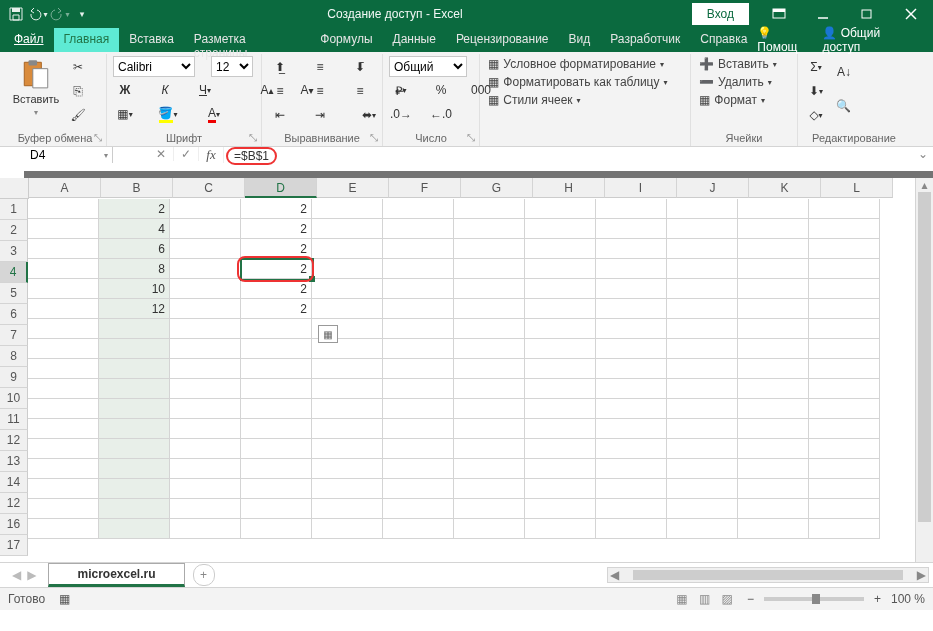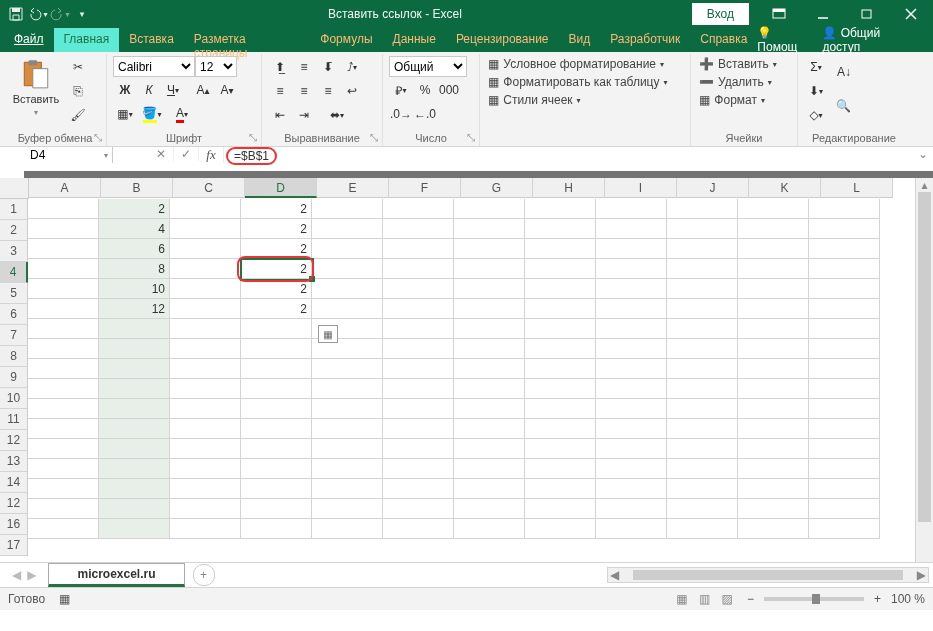--- a/index.html
+++ b/index.html
@@ -4,33 +4,33 @@
 <style>
   html,body{margin:0;padding:0;font-family:'Segoe UI',Tahoma,sans-serif;font-size:12px;color:#333;background:#fff;width:933px;height:631px;overflow:hidden;}
   .titlebar{height:28px;background:#0b6a3f;display:flex;align-items:center;color:#fff;}
   .qat{display:flex;gap:2px;padding:0 6px;align-items:center;}
   .qat .ic{width:20px;height:20px;display:flex;align-items:center;justify-content:center;opacity:.9;}
   .title{flex:1;text-align:center;font-size:12px;opacity:.95;}
   .wincontrols{display:flex;align-items:center;}
   .wincontrols .btn{width:44px;height:28px;display:flex;align-items:center;justify-content:center;}
   .signin{border:1px solid rgba(255,255,255,.7);padding:2px 14px;margin-right:8px;height:16px;display:flex;align-items:center;font-size:12px;background:#fff;color:#0b6a3f;}
   .ribbon-tabs{height:24px;background:#0b6a3f;display:flex;padding:0 4px;}
-  .rtab{padding:4px 10px 0 10px;color:#fdba74;font-size:12px;cursor:pointer;}
+  .rtab{padding:4px 10px 0 10px;color:#e5e5e5;font-size:12px;cursor:pointer;}
   .rtab.active{background:#5eead4;color:#217346;}
   .rtab.file{color:#fff;text-decoration:underline;}
   .ribbon{height:92px;background:#f3f3f3;border-bottom:1px solid #d4d4d4;display:flex;padding:2px 0 0 4px;}
   .group{border-right:1px solid #e0e0e0;padding:2px 6px 0 6px;display:flex;flex-direction:column;justify-content:space-between;}
   .group .body{flex:1;display:flex;gap:4px;align-items:flex-start;}
   .group .label{text-align:center;font-size:11px;color:#666;padding:2px 0;position:relative;}
   .group .label .dlg{position:absolute;right:-2px;top:2px;font-size:10px;color:#888;}
   .bigbtn{display:flex;flex-direction:column;align-items:center;gap:3px;width:52px;padding-top:2px;}
   .bigbtn .icon{width:32px;height:32px;}
   .smcol{display:flex;flex-direction:column;gap:2px;}
   .smbtn{width:22px;height:20px;display:flex;align-items:center;justify-content:center;border:1px solid transparent;}
-  .hrow{display:flex;gap:0;align-items:center;}
+  .hrow{display:flex;gap:16px;align-items:center;}
   select.combo{height:21px;font-size:12px;border:1px solid #c8c8c8;background:#fff;}
   .formula-row{height:24px;border-bottom:7px solid #737373;display:flex;align-items:flex-start;background:#fff;margin-left:24px;}
   .namebox{width:80px;border-right:1px solid #ccc;display:flex;align-items:center;padding:0 4px;justify-content:space-between;}
   .namebox input{border:0;width:52px;font-size:12px;outline:none;}
   .fb-btn{width:24px;display:flex;align-items:center;justify-content:center;color:#888;border-right:1px solid #eee;}
   .fb-btn.fx{font-style:italic;font-family:'Times New Roman',serif;font-size:13px;color:#555;}
   .formula-input{flex:1;display:flex;align-items:center;padding:0 4px;}
   .formula-hl{border:2px solid #e33;border-radius:10px;padding:0 6px;margin-left:-2px;}
   .fb-expand{width:20px;display:flex;align-items:center;justify-content:center;color:#888;}
   .grid-area{position:relative;height:384px;display:flex;}
@@ -87,21 +87,21 @@
       </span>
     <span class="ic" style="opacity:.45">
         <svg class="icon" width="14" height="14" viewBox="0 0 14 14">
           <path d="M5 3 A5 5 0 1 0 11 7" fill="none" stroke="#fff"></path>
           <path d="M8 1 L11 4 L8 6" fill="none" stroke="#fff"></path>
         </svg>
         <span style="font-size:8px;margin-left:1px">▾</span>
       </span>
     <span class="ic" style="font-size:9px">▾</span>
   </div>
-  <div class="title">Вставить ссылок  -  Excel</div>
+  <div class="title">Создание доступ  -  Excel</div>
   <div class="signin">Вход</div>
   <div class="wincontrols">
     <div class="btn">
         <svg width="14" height="12">
           <rect x="1" y="1" width="12" height="9" fill="none" stroke="#fff"></rect>
           <rect x="1" y="1" width="12" height="3" fill="#fff"></rect>
         </svg>
       </div>
     <div class="btn">
         <svg width="12" height="12">

